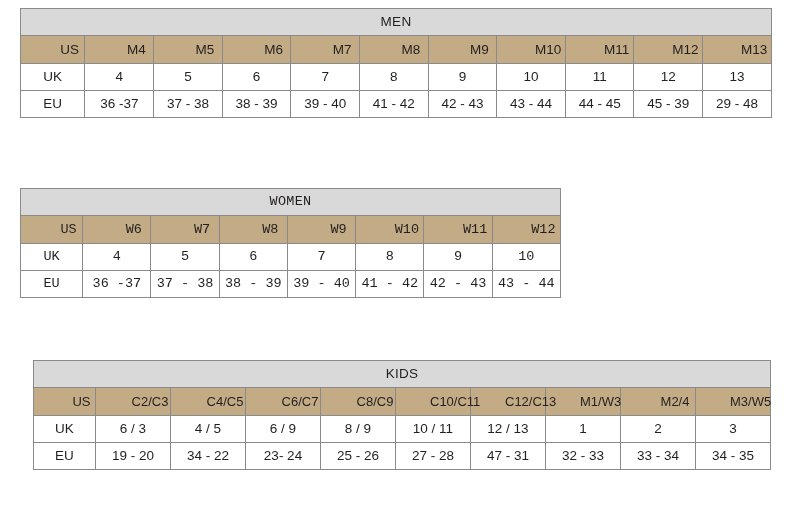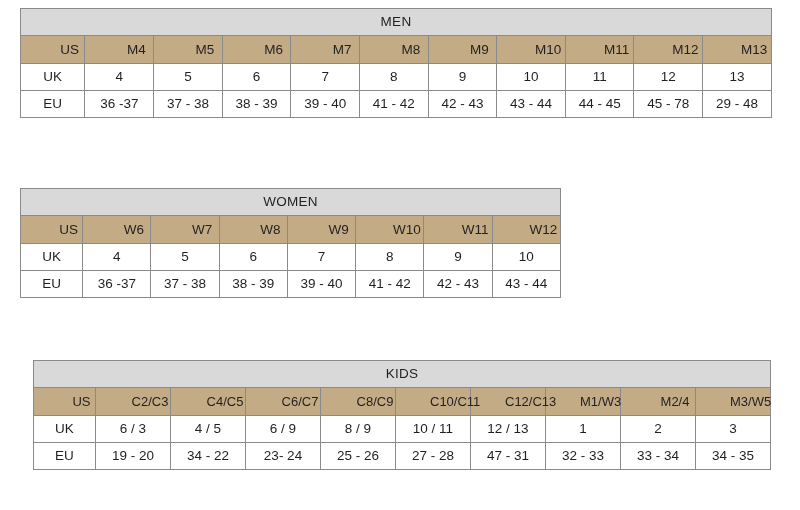--- a/index.html
+++ b/index.html
@@ -58,20 +58,21 @@
     top: 8px;
     width: 752px;
   }
   #table-men .lbl { width: 62px; }
   #table-men .col { width: 66px; }
 
   #table-women {
     left: 20px;
     top: 188px;
     width: 541px;
+    font-family: Liberation Mono, monospace;
   }
   #table-women .lbl { width: 62px; }
   #table-women .col { width: 68px; }
 
   #table-kids {
     left: 20px;
     top: 360px;
     width: 665px;
     margin-left: 13px;
   }
@@ -131,21 +132,21 @@
       <tr>
         <td>EU</td>
         <td>36 -37</td>
         <td>37 - 38</td>
         <td>38 - 39</td>
         <td>39 - 40</td>
         <td>41 - 42</td>
         <td>42 - 43</td>
         <td>43 - 44</td>
         <td>44 - 45</td>
-        <td>45 - 78</td>
+        <td>45 - 39</td>
         <td>29 - 48</td>
       </tr>
     </tbody>
   </table>
 
   <table class="size-table" id="table-women">
     <colgroup>
       <col class="lbl">
         <col class="col">
         <col class="col">

